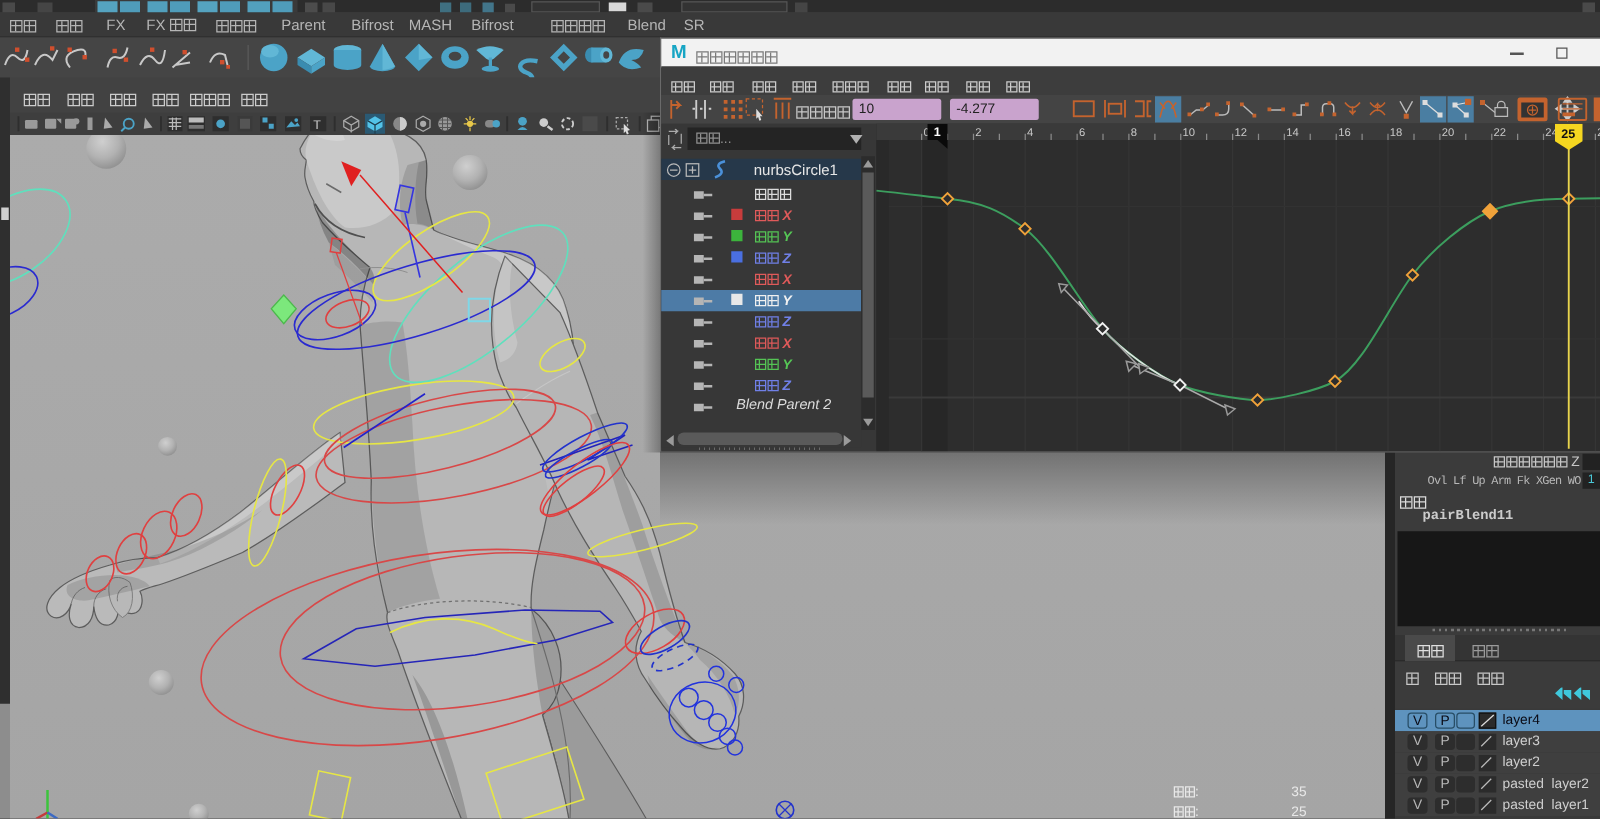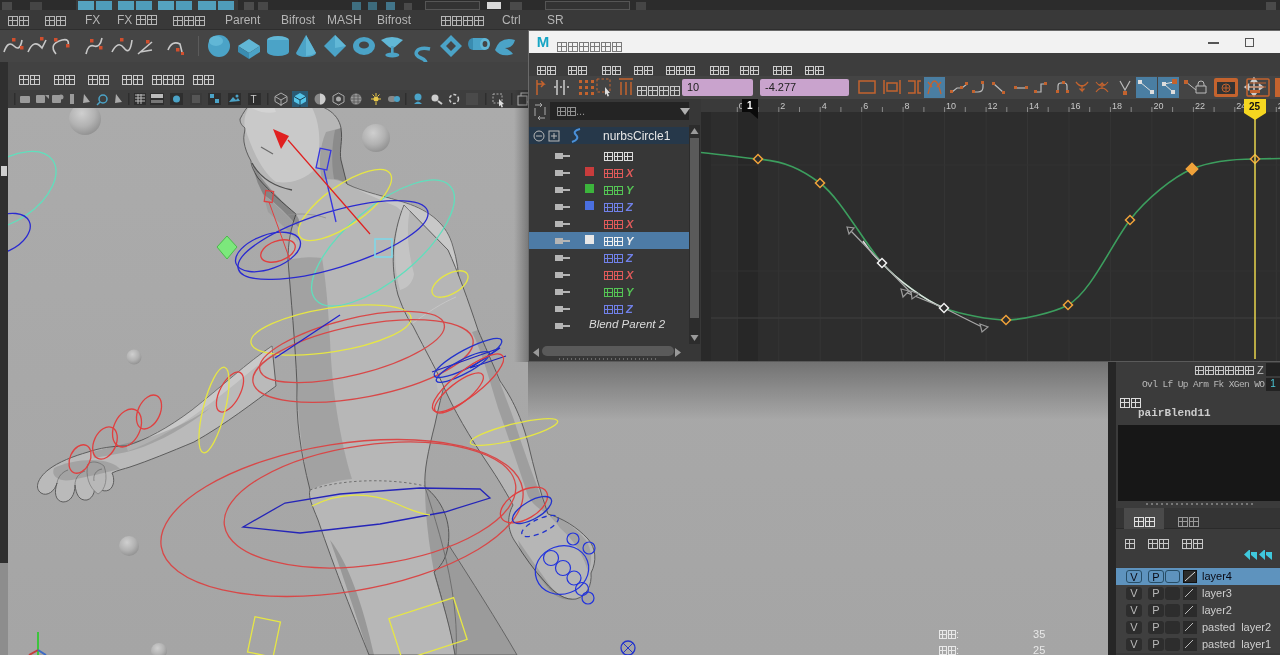--- a/index.html
+++ b/index.html
@@ -42,21 +42,21 @@
  <div class="abs row" style="left:7px;top:4px"><span class="c11"></span><span class="c11"></span></div>
  <div class="abs row" style="left:44px;top:4px"><span class="c11"></span><span class="c11"></span></div>
  <div class="abs" style="left:85px;top:3px">FX</div>
  <div class="abs row" style="left:117px;top:3px">FX <span class="c11"></span><span class="c11"></span></div>
  <div class="abs row" style="left:172px;top:4px"><span class="c11"></span><span class="c11"></span><span class="c11"></span></div>
  <div class="abs" style="left:225px;top:3px">Parent</div>
  <div class="abs" style="left:281px;top:3px">Bifrost</div>
  <div class="abs" style="left:327px;top:3px">MASH</div>
  <div class="abs" style="left:377px;top:3px">Bifrost</div>
  <div class="abs row" style="left:440px;top:4px"><span class="c11"></span><span class="c11"></span><span class="c11"></span><span class="c11"></span></div>
- <div class="abs" style="left:502px;top:3px">Ctrl</div>
+ <div class="abs" style="left:502px;top:3px">Blend</div>
  <div class="abs" style="left:547px;top:3px">SR</div>
 </div>
 
 <div class="abs" id="shelf" style="left:0;top:30px;width:1280px;height:32px;background:#454545">
 <svg width="1280" height="32" viewBox="0 0 1280 32">
  <g stroke="#c8c8c8" fill="none" stroke-width="1.6">
   <path d="M4 22 q4 -12 10 -6 t8 -6"></path>
   <path d="M28 22 q6 -14 14 -4 l4 -8"></path>
   <path d="M56 24 q-8 -10 6 -14 q8 -2 6 6"></path>
   <path d="M86 24 q2 -10 8 -8 t8 -8"></path>
@@ -499,21 +499,21 @@
         </g>
    <g fill="none" stroke="#c4632e" stroke-width="1.5">
     <rect x="330" y="5" width="16" height="12"></rect>
     <path d="M355 4 v14 M371 4 v14"></path>
           <rect x="358" y="7" width="10" height="8"></rect>
     <path d="M379 5 h7 v12 h-7 M392 5 h-3 v12 h3"></path>
    </g>
   </svg>
   <div class="abs row" style="left:107px;top:5px;color:#c8c8c8"><span class="c11"></span><span class="c11"></span><span class="c11"></span><span class="c11"></span></div>
   <div class="abs" style="left:153px;top:3px;width:71px;height:17px;background:#c9a3cd;border-radius:2px;color:#222;font-size:11px;padding:2px 0 0 5px">10</div>
-  <div class="abs" style="left:231px;top:3px;width:89px;height:17px;background:#c9a3cd;border-radius:2px;color:#222;font-size:11px;padding:2px 12px 0 5px">-4.277</div>
+  <div class="abs" style="left:231px;top:3px;width:71px;height:17px;background:#c9a3cd;border-radius:2px;color:#222;font-size:11px;padding:2px 12px 0 5px">-4.277</div>
   <svg class="abs" style="left:395px;top:0" width="356" height="23">
    <rect x="0" y="1" width="21" height="21" fill="#4a7ea2"></rect>
    <path d="M4 18 q3 -13 6.5 -13 t6.5 13 M4 6 l4 5 M17 6 l-4 5" stroke="#c4632e" fill="none" stroke-width="1.3"></path>
    <g stroke="#bbb" fill="none" stroke-width="1.2">
     <path d="M28 16 l5 -4 h5 l5 -4"></path>
     <path d="M50 16 h4 q5 0 5 -5 v-3"></path>
     <path d="M70 8 l10 9"></path>
     <path d="M92 12 h11"></path>
     <path d="M112 16 h5 v-8 h5"></path>
     <path d="M134 16 v-6 q0 -3 3 -3 h3 q3 0 3 3 v6"></path>

